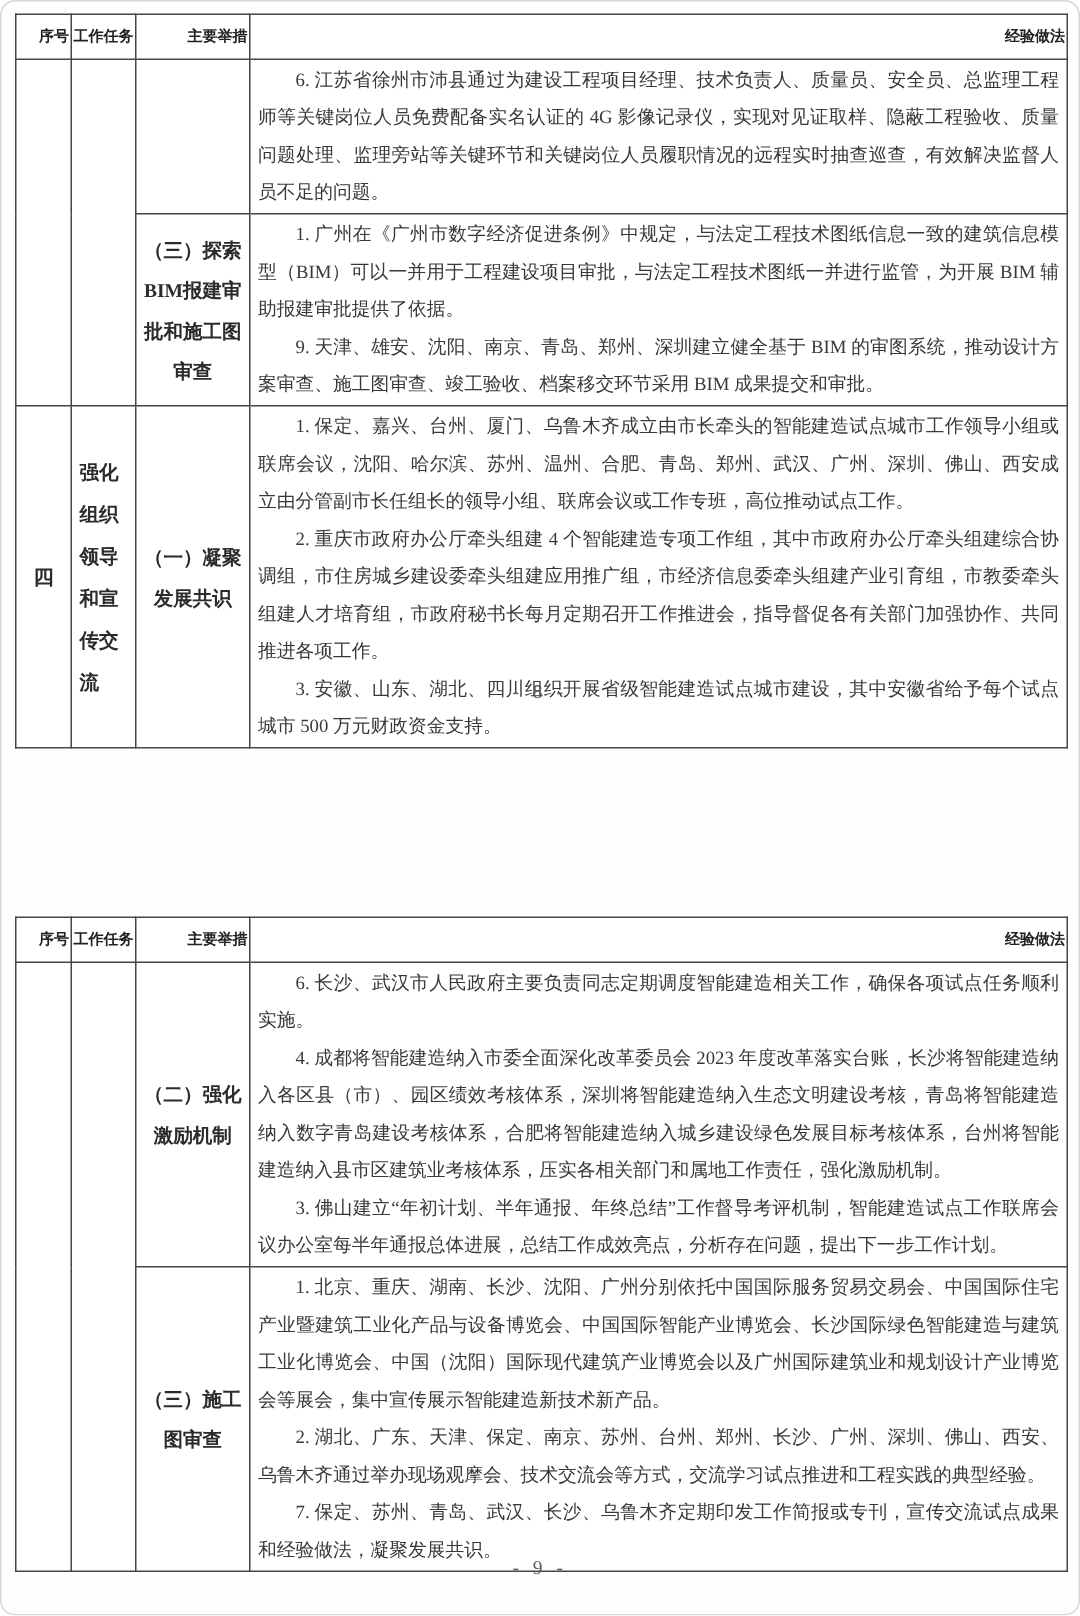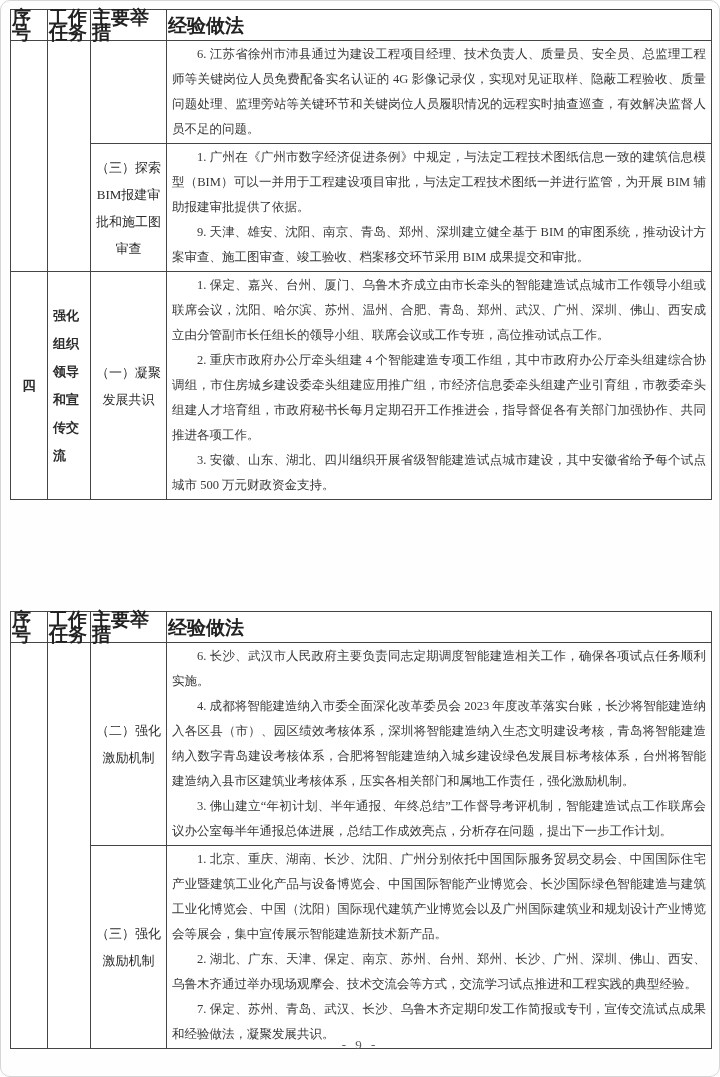--- a/index.html
+++ b/index.html
@@ -27,24 +27,24 @@
     width:702px;
     margin-left:9px;
     background:#fff;
   }
   .doc-table th,.doc-table td{
     border:1.5px solid #454545;
     vertical-align:middle;
     box-sizing:border-box;
   }
   .doc-table th{
-    font-size:19px;
+    font-size:10px;
     font-weight:bold;
     color:#222;
-    text-align:left;
+    text-align:right;
     line-height:15px;
     height:30px;
     padding:0 1px;
   }
   .seq-cell{
     text-align:center;
     font-size:13.5px;
     font-weight:bold;
     color:#2b2b2b;
   }
@@ -52,21 +52,21 @@
     text-align:left;
     font-size:13px;
     font-weight:bold;
     color:#2b2b2b;
     line-height:28px;
     padding:2px 5px;
   }
   .measure-cell{
     text-align:center;
     font-size:13px;
-    font-weight:normal;
+    font-weight:bold;
     color:#2b2b2b;
     line-height:27px;
     padding:2px 4px;
   }
   .exp-cell{
     font-size:12.5px;
     color:#383838;
     text-align:justify;
     padding:1px 5px;
     vertical-align:middle;
@@ -156,21 +156,21 @@
         <td class="seq-cell" rowspan="2"></td>
         <td class="task-cell" rowspan="2"></td>
         <td class="measure-cell">（二）强化激励机制</td>
         <td class="exp-cell" style="height:190px">
           <p>6. 长沙、武汉市人民政府主要负责同志定期调度智能建造相关工作，确保各项试点任务顺利实施。</p>
           <p>4. 成都将智能建造纳入市委全面深化改革委员会 2023 年度改革落实台账，长沙将智能建造纳入各区县（市）、园区绩效考核体系，深圳将智能建造纳入生态文明建设考核，青岛将智能建造纳入数字青岛建设考核体系，合肥将智能建造纳入城乡建设绿色发展目标考核体系，台州将智能建造纳入县市区建筑业考核体系，压实各相关部门和属地工作责任，强化激励机制。</p>
           <p>3. 佛山建立“年初计划、半年通报、年终总结”工作督导考评机制，智能建造试点工作联席会议办公室每半年通报总体进展，总结工作成效亮点，分析存在问题，提出下一步工作计划。</p>
         </td>
       </tr>
       <tr>
-        <td class="measure-cell">（三）强化激励机制</td>
+        <td class="measure-cell">（三）施工图审查</td>
         <td class="exp-cell" style="height:185px">
           <p>1. 北京、重庆、湖南、长沙、沈阳、广州分别依托中国国际服务贸易交易会、中国国际住宅产业暨建筑工业化产品与设备博览会、中国国际智能产业博览会、长沙国际绿色智能建造与建筑工业化博览会、中国（沈阳）国际现代建筑产业博览会以及广州国际建筑业和规划设计产业博览会等展会，集中宣传展示智能建造新技术新产品。</p>
           <p>2. 湖北、广东、天津、保定、南京、苏州、台州、郑州、长沙、广州、深圳、佛山、西安、乌鲁木齐通过举办现场观摩会、技术交流会等方式，交流学习试点推进和工程实践的典型经验。</p>
           <p>7. 保定、苏州、青岛、武汉、长沙、乌鲁木齐定期印发工作简报或专刊，宣传交流试点成果和经验做法，凝聚发展共识。</p>
         </td>
       </tr>
     </tbody>
       </table>
   </div>
   <div class="page-footer footer-9">- 9 -</div>

